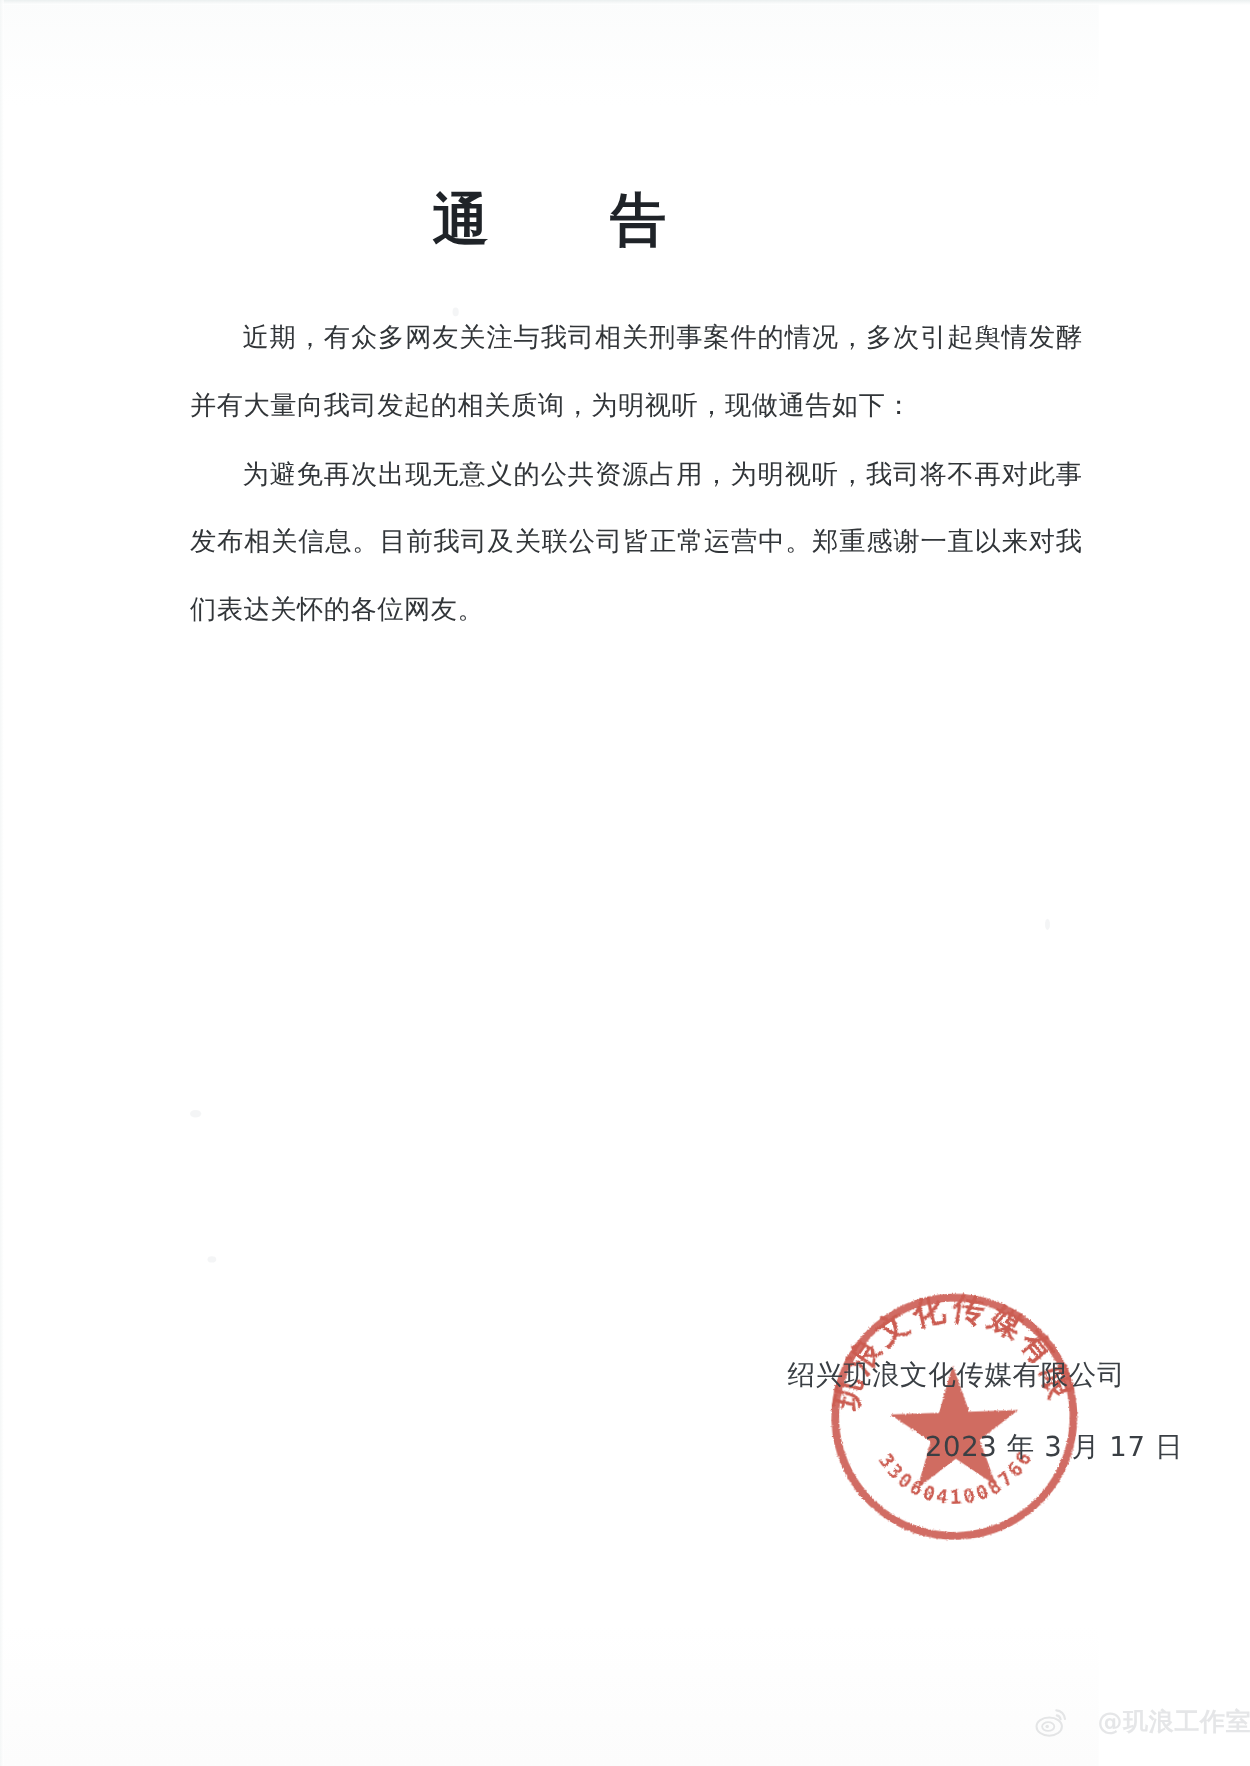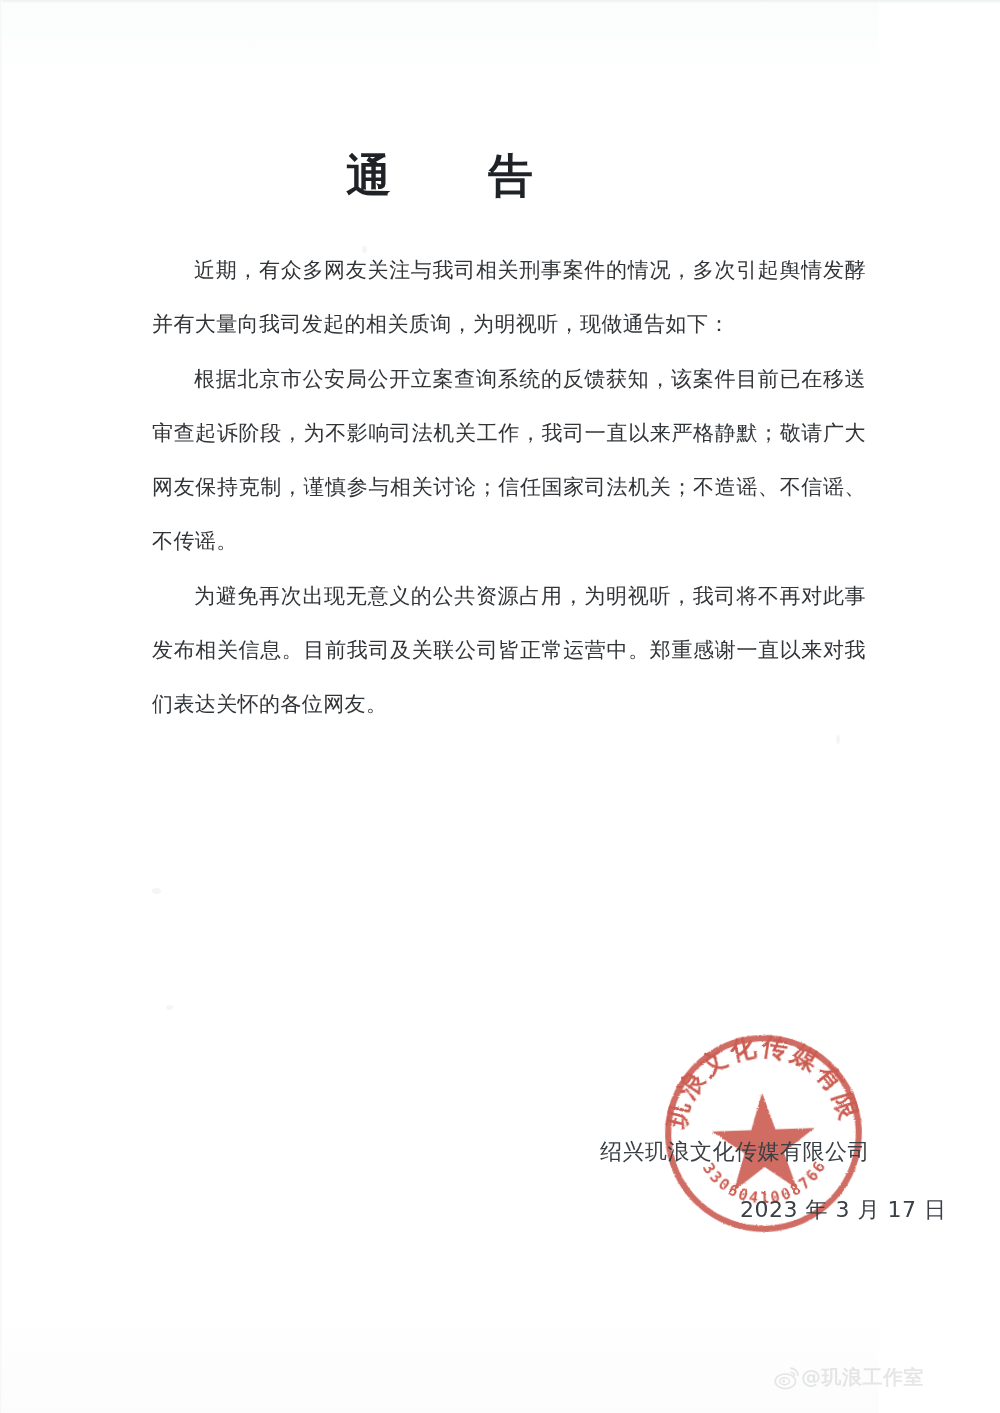--- a/index.html
+++ b/index.html
@@ -61,23 +61,23 @@
     word-break:break-all;
     -webkit-font-smoothing:antialiased;
     filter:contrast(.93);
   }
   .para.p2{ margin-top:2px; }
 
   
   #sign-block{
     position:absolute;
     left:600px;
-    top:1137px;
+    top:1085px;
     width:300px;
-    text-align:left;
+    text-align:right;
     z-index:4;
   }
   #sign-company{
     font-family:"DejaVu Sans","Liberation Sans",sans-serif;
     font-size:22px;
     color:#3a3f44;
     letter-spacing:.5px;
     white-space:nowrap;
   }
   #sign-date{
@@ -99,22 +99,22 @@
     z-index:3;
     opacity:.82;
     mix-blend-mode:multiply;
     transform:rotate(-2deg);
   }
   #seal svg{ width:100%; height:100%; display:block; }
 
   
   #watermark{
     position:absolute;
-    left:774px; top:1364px;
-    display:flex; align-items:center; gap:1px;
+    left:828px; top:1364px;
+    display:flex; align-items:center; gap:24px;
     opacity:.22;
     z-index:5;
   }
   #watermark .wb-logo{ width:26px; height:26px; display:block; }
   #watermark .wb-text{
     font-family:"DejaVu Sans","Liberation Sans",sans-serif;
     font-size:20px;
     font-weight:700;
     color:#8d9298;
     white-space:nowrap;
@@ -134,21 +134,20 @@
 
   <div class="blem" style="left:362px;top:246px;width:5px;height:7px;"></div>
   <div class="blem" style="left:152px;top:888px;width:9px;height:6px;"></div>
   <div class="blem" style="left:836px;top:735px;width:4px;height:9px;"></div>
   <div class="blem" style="left:166px;top:1005px;width:7px;height:5px;"></div>
 
   <div id="doc-title">通　告</div>
 
   <div id="body-block">
     <p class="para p1">近期，有众多网友关注与我司相关刑事案件的情况，多次引起舆情发酵并有大量向我司发起的相关质询，为明视听，现做通告如下：</p>
-    <p class="para p3">根据北京市公安局公开立案查询系统的反馈获知，该案件目前已在移送审查起诉阶段，为不影响司法机关工作，我司一直以来严格静默；敬请广大网友保持克制，谨慎参与相关讨论；信任国家司法机关；不造谣、不信谣、不传谣。</p>
     <p class="para p5">为避免再次出现无意义的公共资源占用，为明视听，我司将不再对此事发布相关信息。目前我司及关联公司皆正常运营中。郑重感谢一直以来对我们表达关怀的各位网友。</p>
   </div>
 
   <div id="seal">
     <svg viewBox="0 0 200 200" xmlns="http://www.w3.org/2000/svg">
       <defs>
         <path id="arcTop" d="M 24,100 A 76,76 0 0 1 176,100"></path>
         <path id="arcBot" d="M 32,100 A 68,68 0 0 0 168,100"></path>
         <filter id="rough">
           <feTurbulence type="fractalNoise" baseFrequency="0.9" numOctaves="3" result="n"></feTurbulence>

